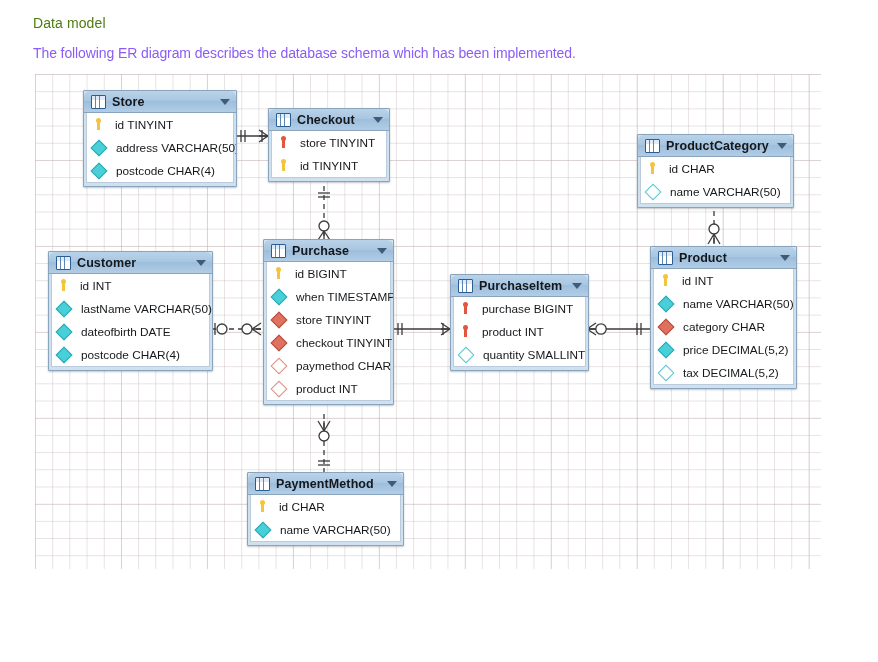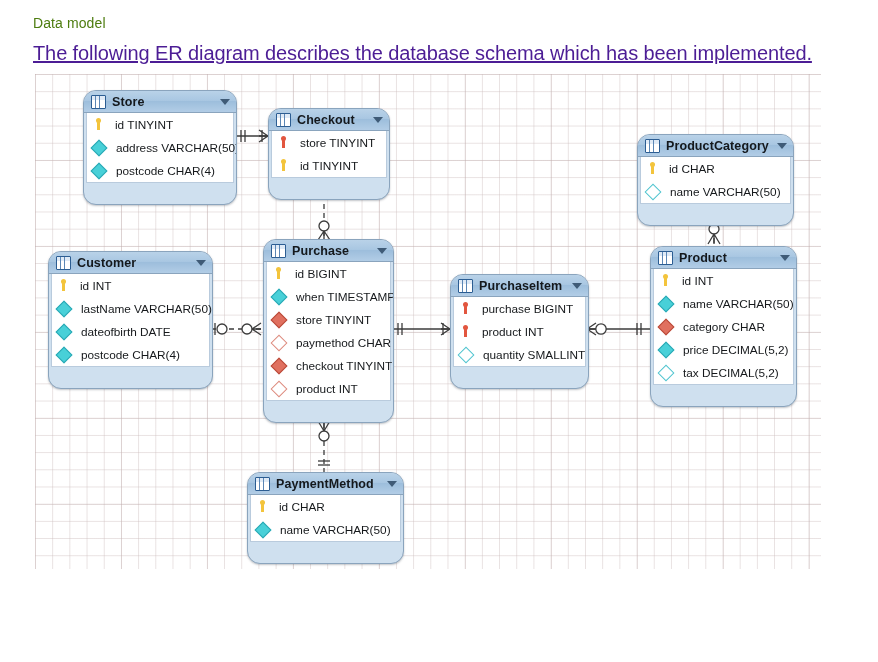--- a/index.html
+++ b/index.html
@@ -8,23 +8,22 @@
     font-family:"Liberation Sans", sans-serif;
     -webkit-font-smoothing:antialiased;
     overflow:hidden;position:relative;
   }
   #doc-head{position:absolute;left:33px;top:10px;width:820px;}
   #page-title{
     font-size:14px;color:#4d7c0f;font-weight:400;line-height:26px;
     letter-spacing:0.1px;
   }
   #page-subtitle{
-    font-size:20px;color:#4c1d95;line-height:22px;margin-top:6px;
+    font-size:14px;color:#8b5cf6;line-height:22px;margin-top:6px;
     letter-spacing:-0.1px;
-    text-decoration:underline;
   }
   
   #er-canvas{
     position:absolute;left:35px;top:74px;width:786px;height:495px;
     background-color:#ffffff;
     background-image:
       linear-gradient(to right, rgba(205,190,190,.45) 1px, transparent 1px),
       linear-gradient(to bottom, rgba(205,190,190,.45) 1px, transparent 1px);
     background-size:17.2px 17.2px;
     background-position:0 0;
@@ -36,25 +35,25 @@
       linear-gradient(to bottom, rgba(190,170,170,.30) 1px, transparent 1px);
     background-size:86px 86px;
     pointer-events:none;
   }
   #lines{position:absolute;left:0;top:0;width:786px;height:495px;z-index:2;}
 
   
   .entity{
     position:absolute;z-index:5;
     border:1px solid #8aa4bd;
-    border-radius:13px;
+    border-radius:1px;
     background:#cfe0ef;
     box-shadow:0 1px 2px rgba(80,90,100,.35);
     overflow:hidden;
-    padding-bottom:21px;
+    padding-bottom:3px;
   }
   .ehead{
     display:flex;align-items:center;gap:6px;
     height:21px;padding:0 6px 0 7px;
     background:linear-gradient(to bottom,#b9d2e8 0%,#a9c7e2 45%,#9dbedc 50%,#b2cde6 100%);
     border-bottom:1px solid #8aa4bd;
     border-top-left-radius:6px;border-top-right-radius:6px;
   }
   .tbl-icon{
     width:13px;height:12px;flex:0 0 auto;border:1.4px solid #2c5d92;
@@ -273,28 +272,28 @@
         </div>
         <div class="field">
           <span class="dia d-cyan"></span>
           <span>when TIMESTAMP</span>
         </div>
         <div class="field">
           <span class="dia d-red"></span>
           <span>store TINYINT</span>
         </div>
         <div class="field">
+          <span class="dia d-red"></span>
+          <span>checkout TINYINT</span>
+        </div>
+        <div class="field">
           <span class="dia d-red-o"></span>
           <span>paymethod CHAR</span>
         </div>
         <div class="field">
-          <span class="dia d-red"></span>
-          <span>checkout TINYINT</span>
-        </div>
-        <div class="field">
           <span class="dia d-red-o"></span>
           <span>product INT</span>
         </div>
       </div>
     </div>
     <div class="entity" style="left: 415px; top: 200px; width: 137px;">
       <div class="ehead">
         <span class="tbl-icon"></span>
         <span class="ename">PurchaseItem</span>
         <span class="caret"></span>

